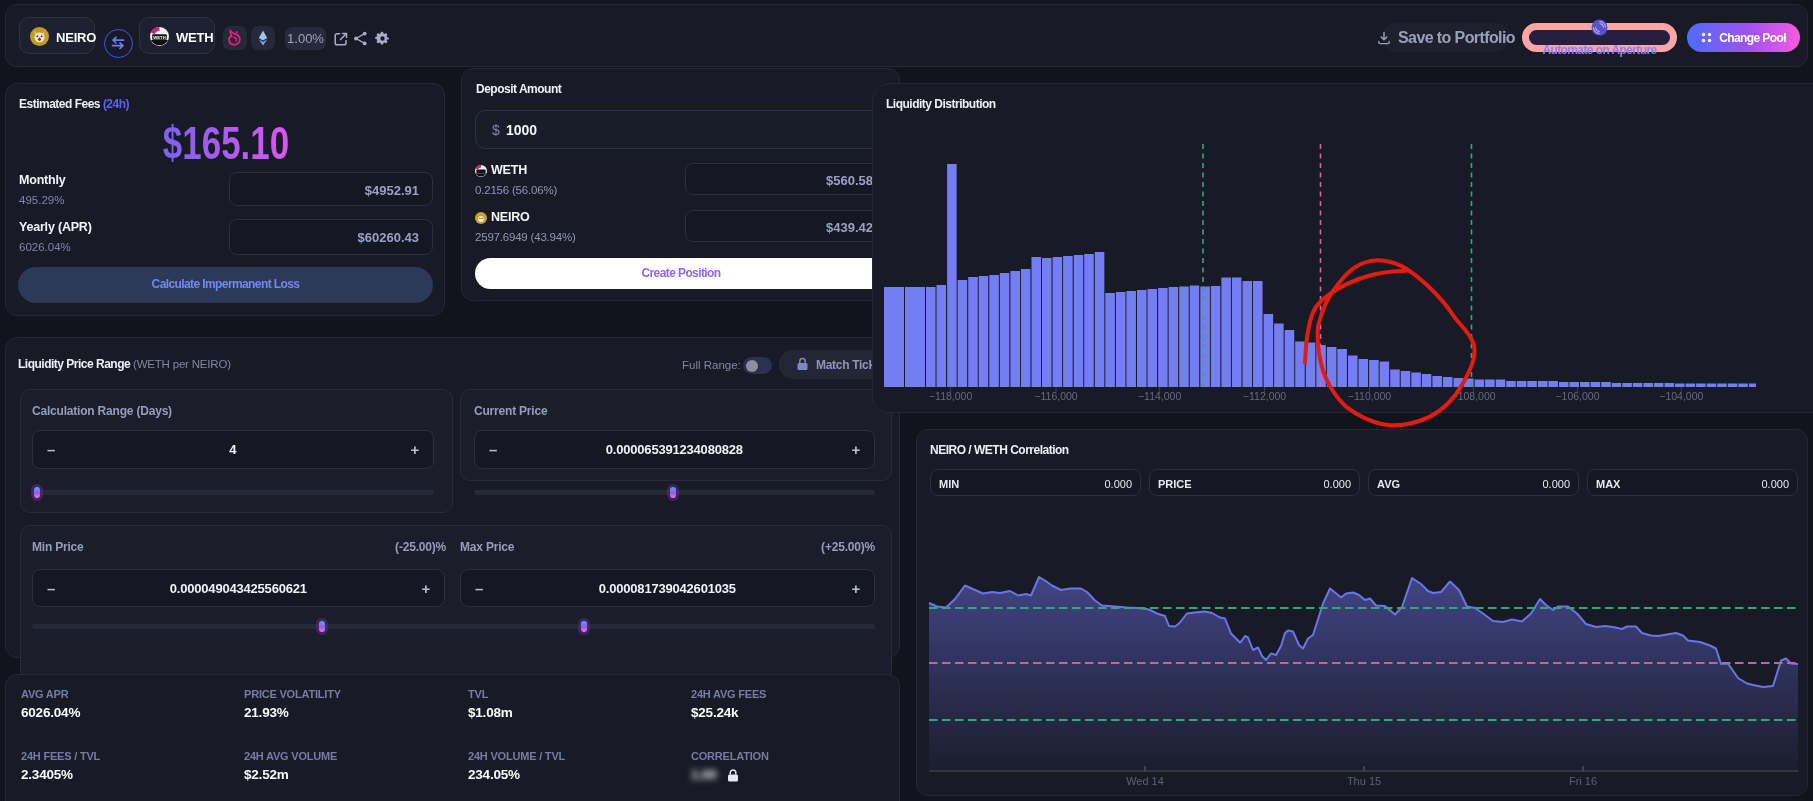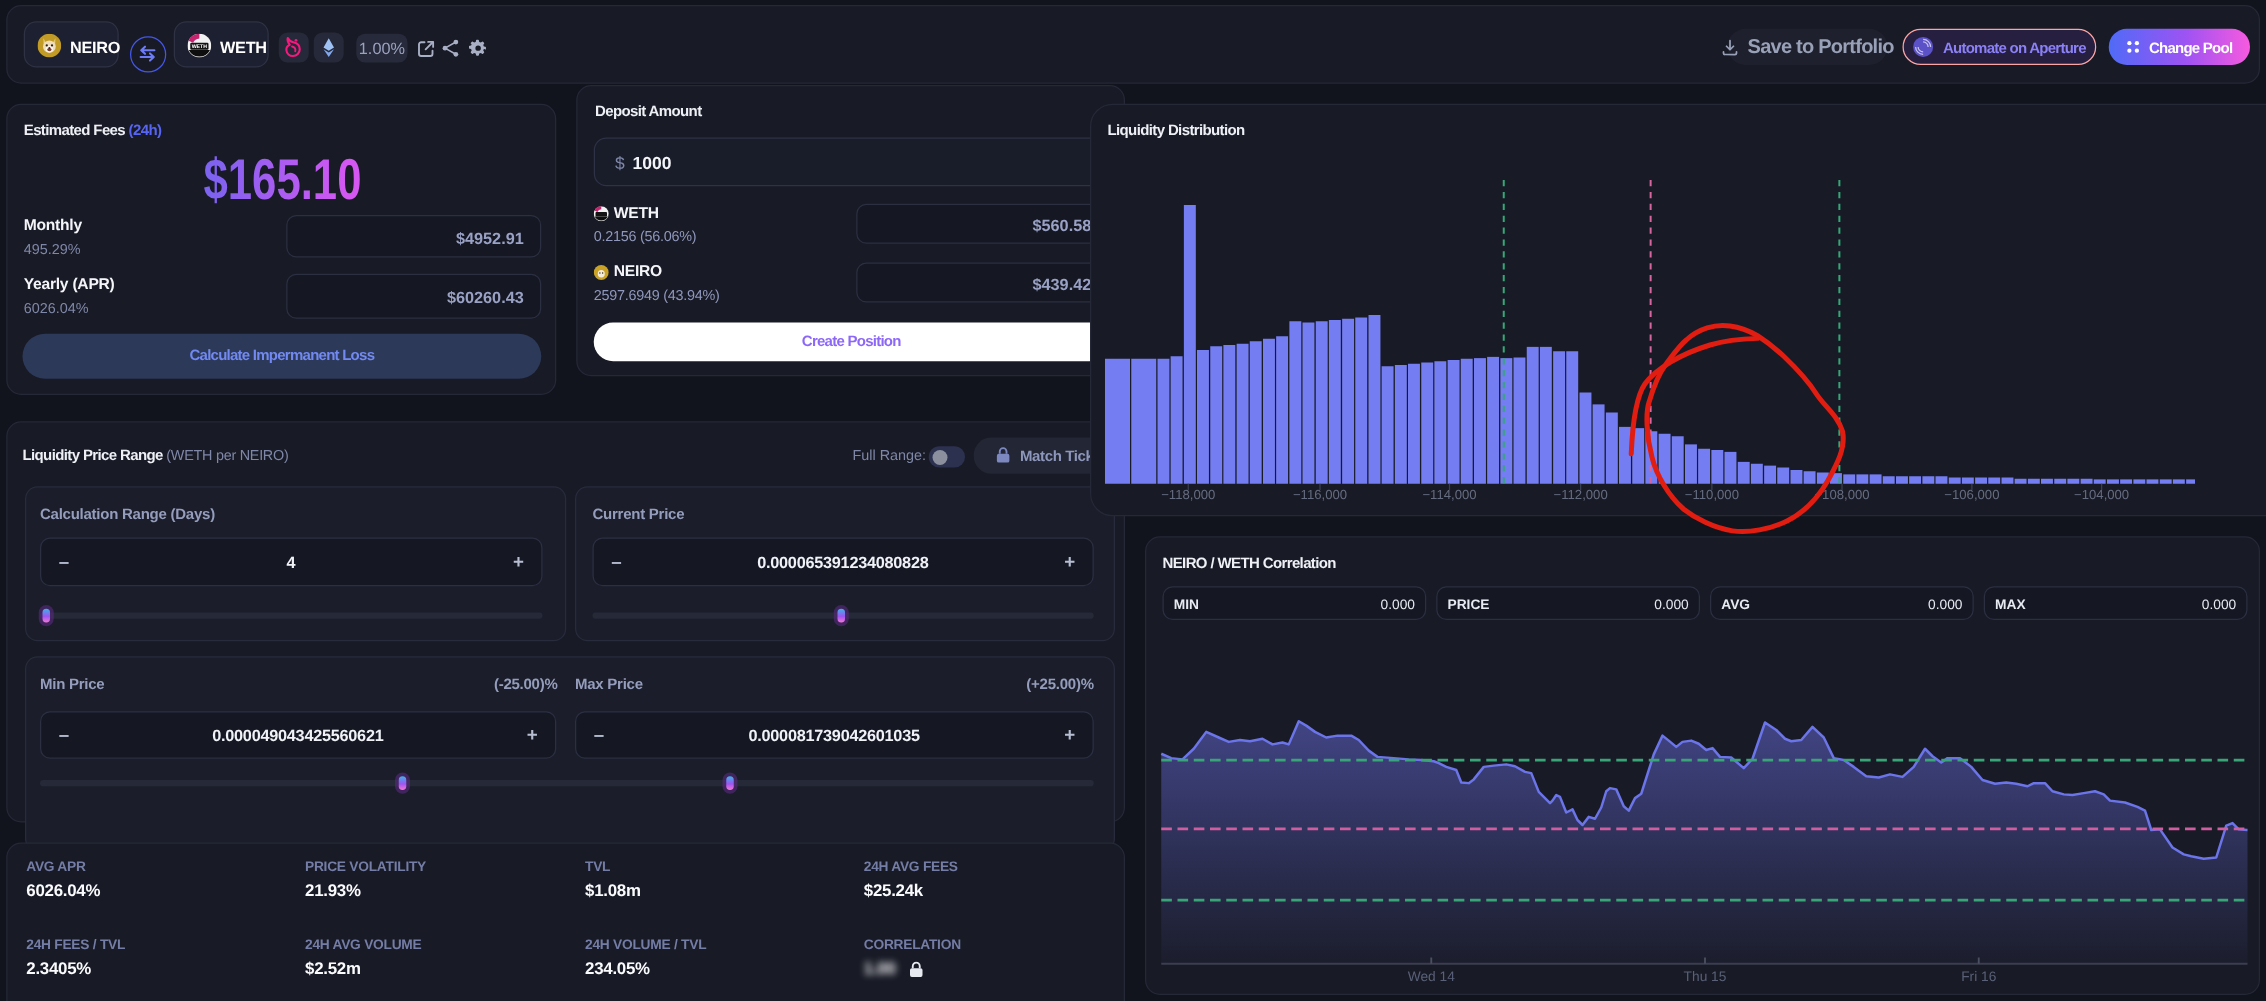--- a/index.html
+++ b/index.html
@@ -89,21 +89,21 @@
   <svg class="abs" style="left:369px; top:26px;" width="15" height="15" viewBox="0 0 24 24" fill="#A9B0C6">
     <path d="M12 8.5a3.5 3.5 0 1 0 0 7 3.5 3.5 0 0 0 0-7zm9.2 5l-1.9-.4a7.3 7.3 0 0 1-.8 2l1.1 1.6a1 1 0 0 1-.1 1.3l-1.2 1.2a1 1 0 0 1-1.3.1l-1.6-1.1a7.3 7.3 0 0 1-2 .8l-.4 1.9a1 1 0 0 1-1 .8h-1.7a1 1 0 0 1-1-.8l-.4-1.9a7.3 7.3 0 0 1-2-.8l-1.6 1.1a1 1 0 0 1-1.3-.1l-1.2-1.2a1 1 0 0 1-.1-1.3l1.1-1.6a7.3 7.3 0 0 1-.8-2l-1.9-.4a1 1 0 0 1-.8-1v-1.7a1 1 0 0 1 .8-1l1.9-.4a7.3 7.3 0 0 1 .8-2L2.7 6.3a1 1 0 0 1 .1-1.3L4 3.8a1 1 0 0 1 1.3-.1l1.6 1.1a7.3 7.3 0 0 1 2-.8l.4-1.9a1 1 0 0 1 1-.8H12a1 1 0 0 1 1 .8l.4 1.9a7.3 7.3 0 0 1 2 .8l1.6-1.1a1 1 0 0 1 1.3.1l1.2 1.2a1 1 0 0 1 .1 1.3l-1.1 1.6a7.3 7.3 0 0 1 .8 2l1.9.4a1 1 0 0 1 .8 1v1.7a1 1 0 0 1-.8 1z"></path>
   </svg>
 
   <div class="abs" style="left:1376px; top:18px; width:128px; height:29px; background:#1E212D; border-radius:15px; display:flex; align-items:center; justify-content:center; gap:7px; color:#99A1B8; font-size:16px; font-weight:bold; white-space:nowrap; letter-spacing:-0.6px;">
     <svg width="14" height="14" viewBox="0 0 14 14" fill="none" stroke="#99A1B8" stroke-width="1.4" stroke-linecap="round" stroke-linejoin="round" style="flex:none;">
       <path d="M7 1.5 V8.5 M4.2 6 L7 8.8 L9.8 6 M1.8 10.5 V11.5 A1.2 1.2 0 0 0 3 12.6 H11 A1.2 1.2 0 0 0 12.2 11.5 V10.5"></path>
     </svg>
     <span>Save to Portfolio</span>
   </div>
-  <div class="abs" style="left:1516px; top:18px; width:155px; height:29px; background:#261F40; border:1px solid #fca5a5; border-radius:15px; display:flex; align-items:center; justify-content:center; gap:7px; color:#8B80F6; font-size:12px; font-weight:bold; white-space:nowrap; letter-spacing:-0.6px;">
+  <div class="abs" style="left:1516px; top:18px; width:155px; height:29px; background:#261F40; border:7px solid #fca5a5; border-radius:15px; display:flex; align-items:center; justify-content:center; gap:7px; color:#8B80F6; font-size:12px; font-weight:bold; white-space:nowrap; letter-spacing:-0.6px;flex-direction:column;">
     <svg width="17" height="17" viewBox="0 0 17 17" style="flex:none;">
       <circle cx="8.5" cy="8.5" r="8" fill="#5B52C8"></circle>
       <path d="M8.5 2.5 a6 6 0 0 1 6 6 M8.5 4.5 a4 4 0 0 1 4 4 M8.5 14.5 a6 6 0 0 1 -6 -6 M8.5 12.5 a4 4 0 0 1 -4 -4" stroke="#C9C4F0" stroke-width="1" fill="none"></path>
     </svg>
     <span>Automate on Aperture</span>
   </div>
   <div class="abs" style="left:1681px; top:18px; width:113px; height:29px; background:linear-gradient(90deg,#4F6BF7 0%, #9E53F3 55%, #F75ADF 100%); border-radius:15px; display:flex; align-items:center; justify-content:center; gap:7px; color:#fff; font-size:12px; font-weight:bold; white-space:nowrap; letter-spacing:-0.6px;">
     <svg width="11" height="11" viewBox="0 0 11 11" fill="#fff" style="flex:none;">
       <circle cx="2.5" cy="2.5" r="1.7"></circle>
         <circle cx="8.5" cy="2.5" r="1.7"></circle>
@@ -179,21 +179,21 @@
     <div class="abs" style="left:11px; top:14px; color:#959DBC; font-size:12px; font-weight:bold; letter-spacing:-0.2px;">Calculation Range (Days)</div>
     <div class="box stepper" style="left:11px; top:40px; width:402px; height:39px;">
         <span class="pm">–</span>
         <span>4</span>
         <span class="pm">+</span>
       </div>
     <div class="track" style="left:11px; top:100px; width:402px;">
         <div class="thumb" style="left:-1px;"></div>
       </div>
   </div>
-  <div class="subcard" style="left:454px; top:51px; width:432px; height:124px;">
+  <div class="subcard" style="left:454px; top:51px; width:432px; height:92px;">
     <div class="abs" style="left:13px; top:14px; color:#959DBC; font-size:12px; font-weight:bold; letter-spacing:-0.2px;">Current Price</div>
     <div class="box stepper" style="left:13px; top:40px; width:401px; height:39px;">
         <span class="pm">–</span>
         <span>0.000065391234080828</span>
         <span class="pm">+</span>
       </div>
     <div class="track" style="left:13px; top:100px; width:401px;">
         <div class="thumb" style="left:193px;"></div>
       </div>
   </div>

